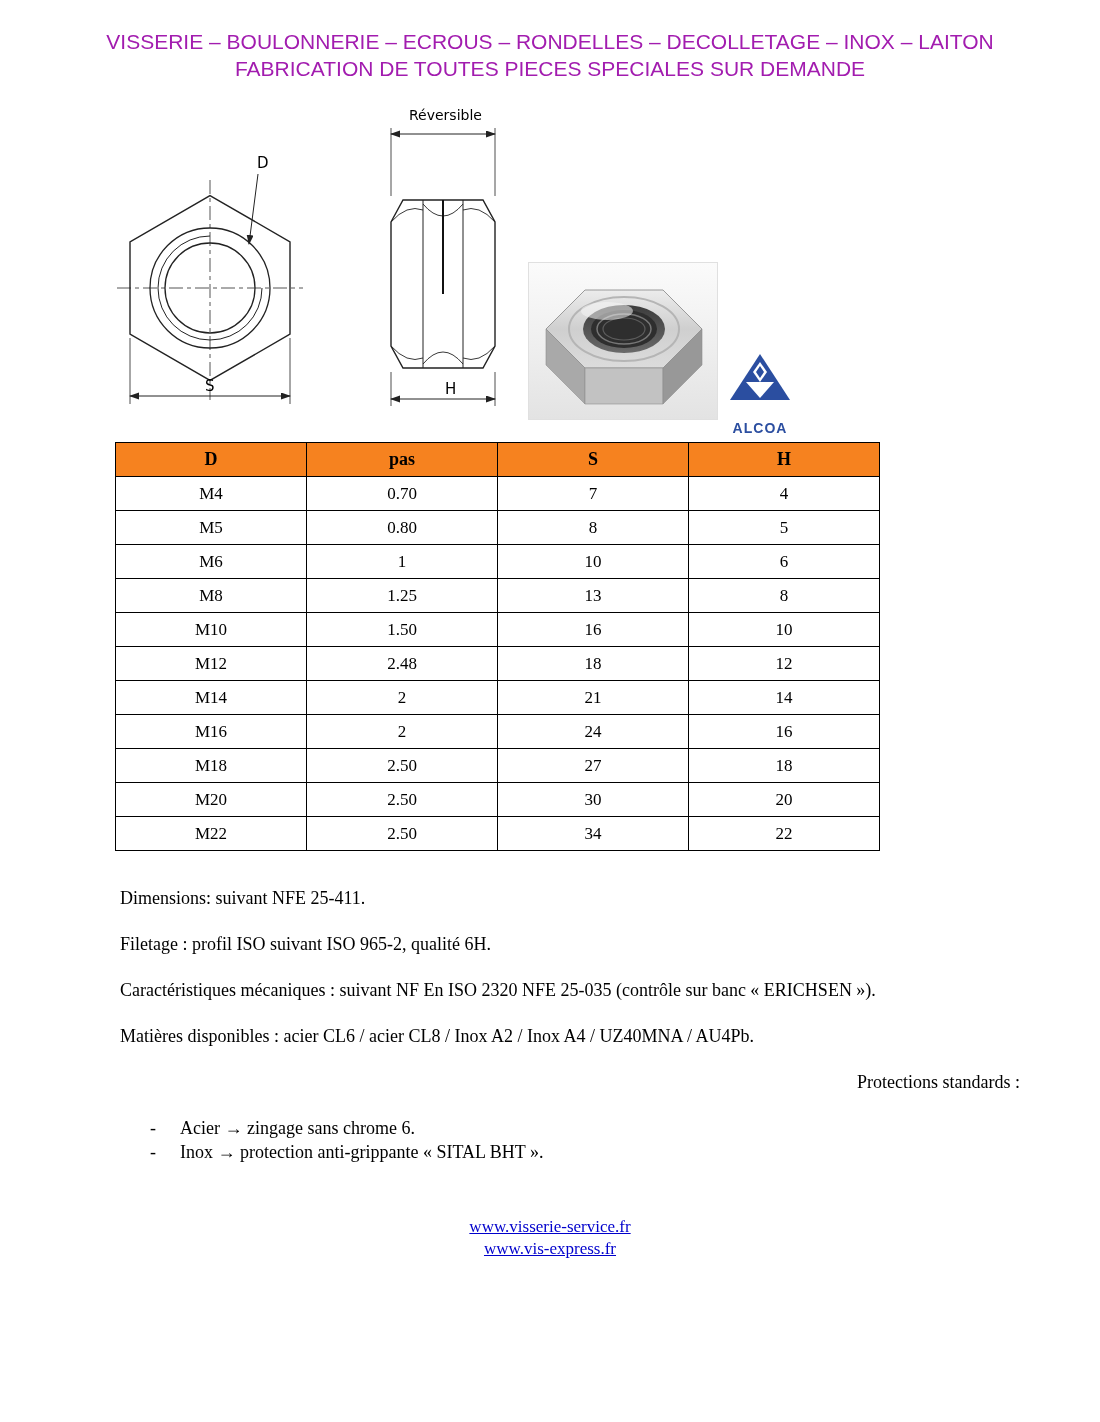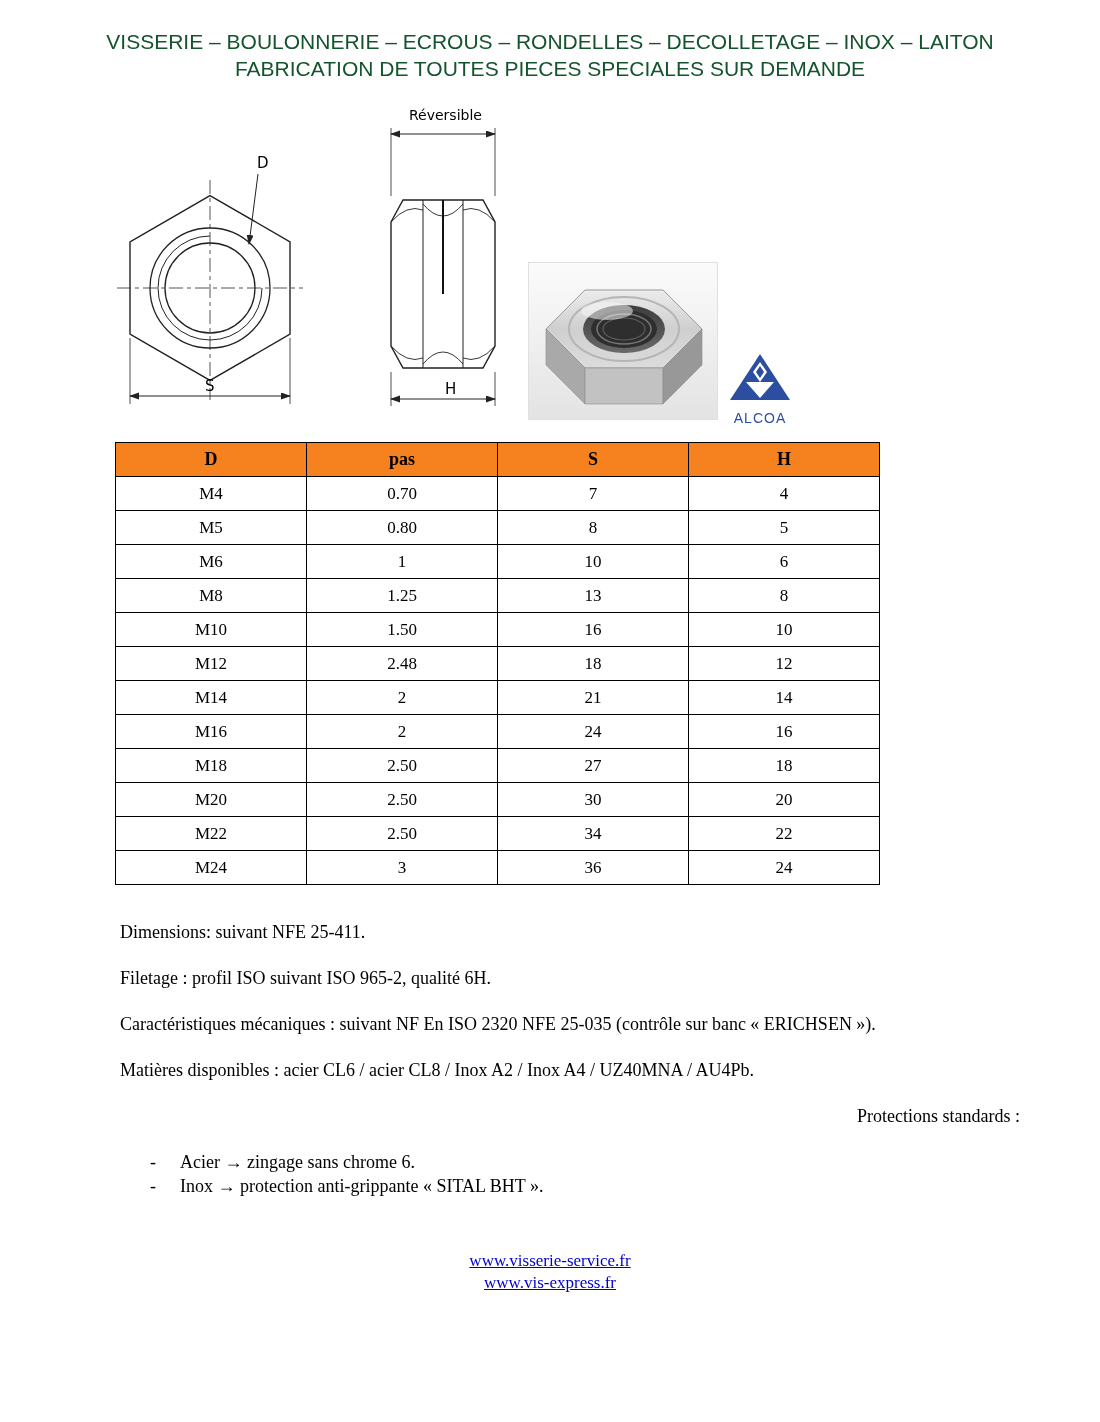--- a/index.html
+++ b/index.html
@@ -14,44 +14,43 @@
     background:#ffffff;
     font-family:"Liberation Serif", serif;
     color:#000;
     overflow:hidden;
     position:relative;
   }
   .page{width:1100px;height:1422px;position:relative;}
 
   
   .doc-header{
-    padding-top:20px;
+    padding-top:28px;
     text-align:center;
     font-family:"Liberation Sans", sans-serif;
     font-size:21px;
     line-height:27px;
-    color:#14532d;
-    margin-top:8px;
+    color:#a21caf;
   }
 
   
   .figures{position:relative;height:352px;margin-top:8px;}
   .figures svg text{font-family:"DejaVu Sans", sans-serif;}
   .front-view{position:absolute;left:105px;top:58px;}
   .side-view{position:absolute;left:383px;top:14px;}
   .nut-photo{
     position:absolute;left:528px;top:172px;width:190px;height:158px;
     background:linear-gradient(180deg,#fbfbfb 0%,#ededed 60%,#e3e3e3 100%);
     border:1px solid #e0e0e0;
   }
   .alcoa-logo{position:absolute;left:720px;top:262px;width:80px;height:78px;text-align:center;}
   .alcoa-word{
     font-family:"Liberation Sans", sans-serif;
-    font-weight:normal;font-size:14px;letter-spacing:1px;
-    color:var(--alcoa-blue);margin-top:2px;
+    font-weight:bold;font-size:14px;letter-spacing:1px;
+    color:var(--alcoa-blue);margin-top:12px;
   }
 
   
   .dim-table{
     border-collapse:collapse;
     margin-left:115px;
     width:765px;
     table-layout:fixed;
     font-size:17px;
   }
@@ -264,26 +263,20 @@
           <td>M20</td>
           <td>2.50</td>
           <td>30</td>
           <td>20</td>
         </tr>
         <tr>
           <td>M22</td>
           <td>2.50</td>
           <td>34</td>
           <td>22</td>
-        </tr>
-        <tr>
-          <td>M24</td>
-          <td>3</td>
-          <td>36</td>
-          <td>24</td>
         </tr>
       </tbody>
   </table>
 
   <div class="notes">
     <p>Dimensions: suivant NFE 25-411.</p>
     <p>Filetage : profil ISO suivant ISO 965-2, qualité 6H.</p>
     <p>Caractéristiques mécaniques : suivant NF En ISO 2320  NFE 25-035 (contrôle sur banc « ERICHSEN »).</p>
     <p>Matières disponibles : acier CL6 / acier CL8 / Inox A2 / Inox A4 / UZ40MNA / AU4Pb.</p>
     <p class="proto-title">Protections standards :</p>

